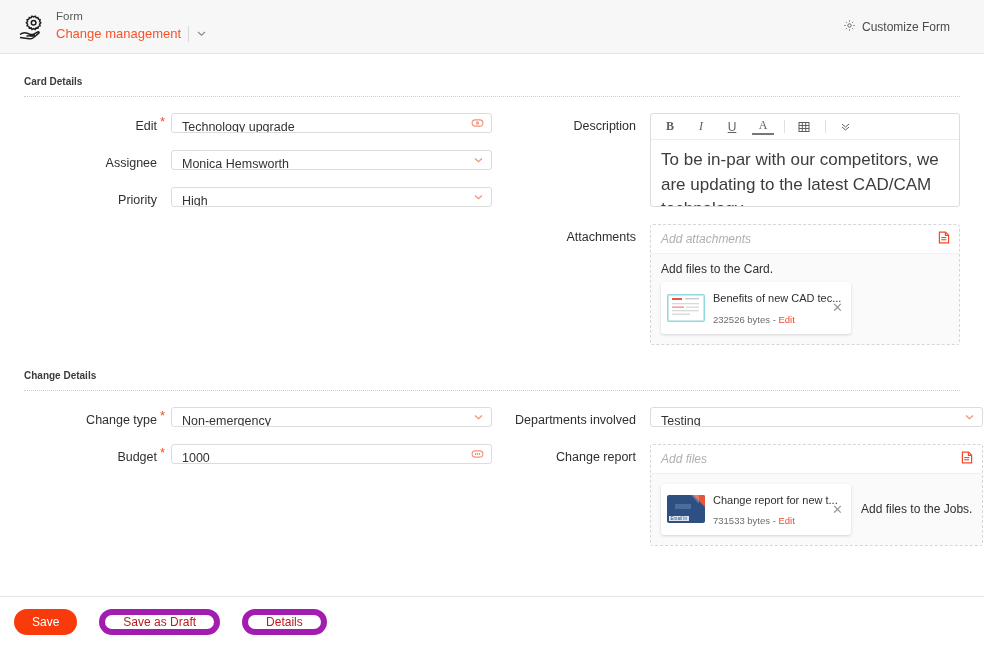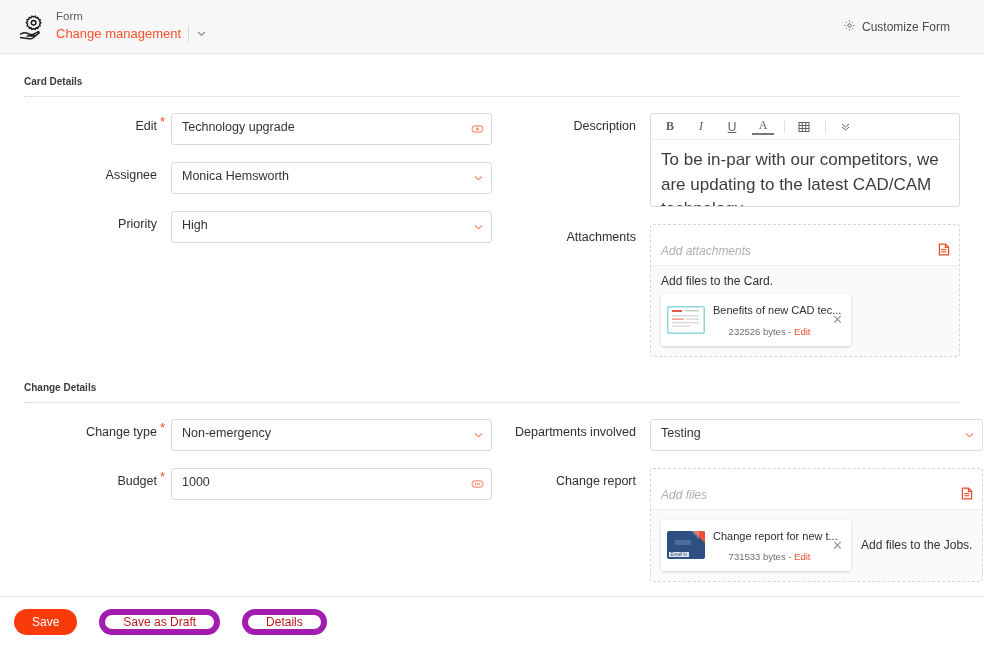--- a/index.html
+++ b/index.html
@@ -71,21 +71,21 @@
     position: relative;
   }
   .col-right .flabel { width: 140px; flex: 0 0 140px; }
   .req {
     color: #f34f28; font-size: 13px;
     position: absolute; top: 1px; margin-left: 3px;
   }
 
   .control { flex: 1 1 auto; position: relative; }
   .inp {
-    width: 100%; height: 32px;
+    width: 100%; height: 20px;
     border: 1px solid #dcdcdc;
     border-radius: 3px;
     background: #fff;
     font-size: 12.5px; color: #333;
     padding: 0 26px 0 10px;
     line-height: 26px;
     display: block;
     white-space: nowrap; overflow: hidden;
   }
   .inp-icon {
@@ -123,21 +123,20 @@
   .dropzone {
     border: 1px dashed #d6d6d6;
     border-radius: 3px;
     background: #fff;
   }
   .dz-head {
     height: 28px;
     display: flex; align-items: center;
     padding: 0 10px;
     position: relative;
-    margin-top: 12px;
   }
   .dz-placeholder {
     font-size: 12px; color: #b0b0b0; font-style: italic;
   }
   .dz-head-icon { position: absolute; right: 9px; top: 50%; transform: translateY(-50%); }
   .dz-panel {
     background: #fafafa;
     border-top: 1px solid #f0f0f0;
     padding: 8px 10px 10px 10px;
   }
@@ -149,21 +148,21 @@
     border-radius: 3px;
     box-shadow: 0 1px 3px rgba(0,0,0,.16);
     padding: 5px 6px;
     width: 190px;
   }
   .thumb {
     width: 38px; height: 28px; flex: 0 0 38px;
     border-radius: 2px; overflow: hidden;
     margin-right: 8px;
   }
-  .fmeta { flex: 1 1 auto; min-width: 0; line-height: 1.3; text-align: center; }
+  .fmeta { flex: 1 1 auto; min-width: 0; line-height: 1.3; }
   .fname {
     font-size: 11px; color: #2f2f2f;
     white-space: nowrap; overflow: hidden; text-overflow: ellipsis;
   }
   .fsub { font-size: 9.5px; color: #6d6d6d; margin-top: 1px; }
   .fsub .edit { color: #f0492a; }
   .fclose {
     flex: 0 0 auto; margin-left: 4px;
     color: #9a9a9a; font-size: 13px; line-height: 1;
     padding: 0 2px;

